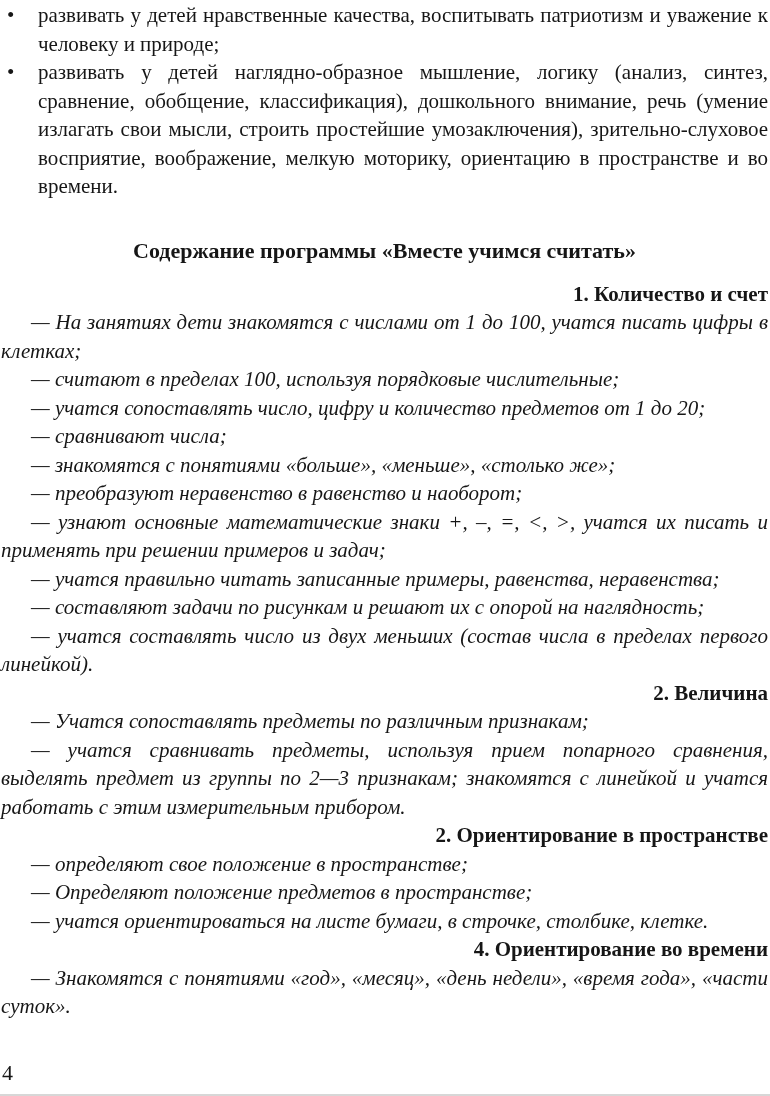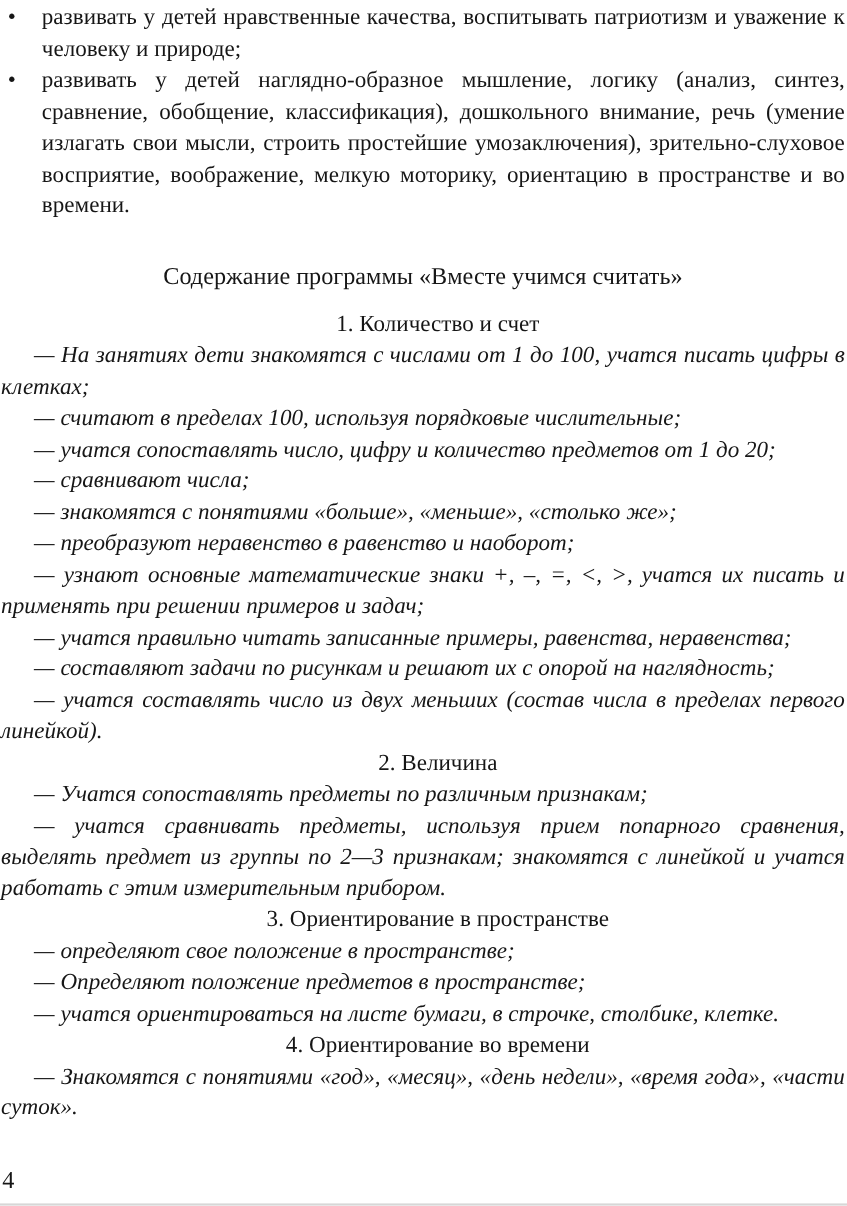--- a/index.html
+++ b/index.html
@@ -35,29 +35,29 @@
     position: absolute;
     left: 6px;
     top: 0;
   }
   .indent-p {
     text-indent: 38px;
     text-align: justify;
   }
   .heading {
     font-size: 22px;
-    font-weight: normal;
+    font-weight: bold;
     text-align: center;
     margin: 36px 0 15px 0;
     line-height: 28px;
   }
   .sec-title {
-    font-weight: normal;
+    font-weight: bold;
     text-indent: 27px;
-    text-align: center;
+    text-align: right;
   }
   .item {
     text-indent: 30px;
     text-align: justify;
     font-style: italic;
   }
   .pagenum {
     position: absolute;
     left: 2px;
     top: 1058px;
@@ -98,21 +98,21 @@
   <p class="item">— преобразуют неравенство в равенство и наоборот;</p>
   <p class="item">— узнают основные математические знаки +, –, =, &lt;, &gt;, учатся их писать и применять при решении примеров и задач;</p>
   <p class="item">— учатся правильно читать записанные примеры, равенства, неравенства;</p>
   <p class="item">— составляют задачи по рисункам и решают их с опорой на наглядность;</p>
   <p class="item">— учатся составлять число из двух меньших (состав числа в пределах первого линейкой).</p>
 
   <p class="sec-title">2. Величина</p>
   <p class="item">— Учатся сопоставлять предметы по различным признакам;</p>
   <p class="item">— учатся сравнивать предметы, используя прием попарного сравнения, выделять предмет из группы по 2—3 признакам; знакомятся с линейкой и учатся работать с этим измерительным прибором.</p>
 
-  <p class="sec-title">3. Ориентирование в пространстве</p>
+  <p class="sec-title">2. Ориентирование в пространстве</p>
   <p class="item">— определяют свое положение в пространстве;</p>
   <p class="item">— Определяют положение предметов в пространстве;</p>
   <p class="item">— учатся ориентироваться на листе бумаги, в строчке, столбике, клетке.</p>
 
   <p class="sec-title">4. Ориентирование во времени</p>
   <p class="item">— Знакомятся с понятиями «год», «месяц», «день недели», «время года», «части суток».</p>
 
 </div>
 
 <div class="pagenum">4</div>

